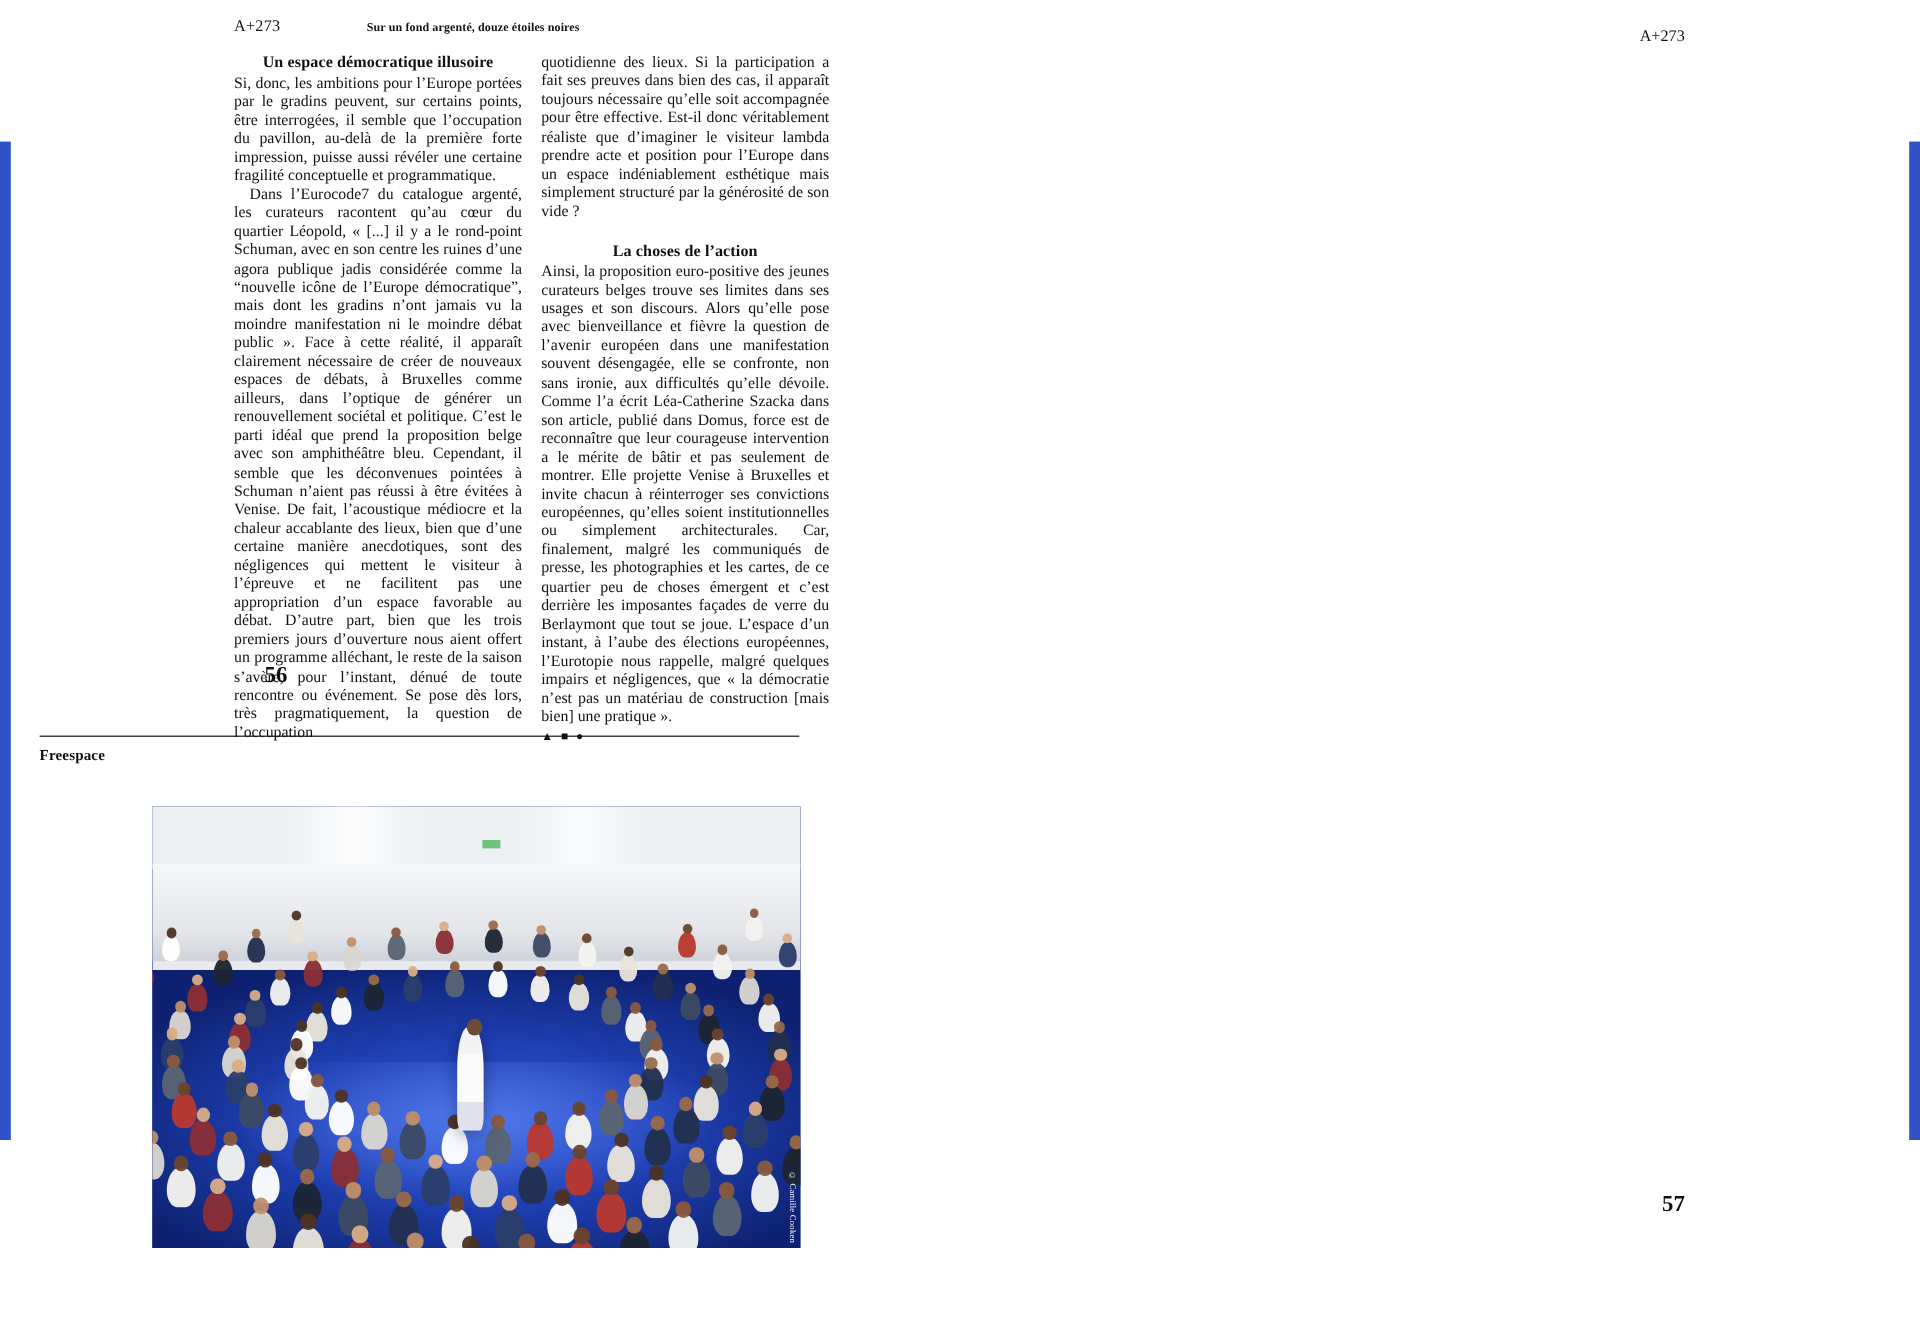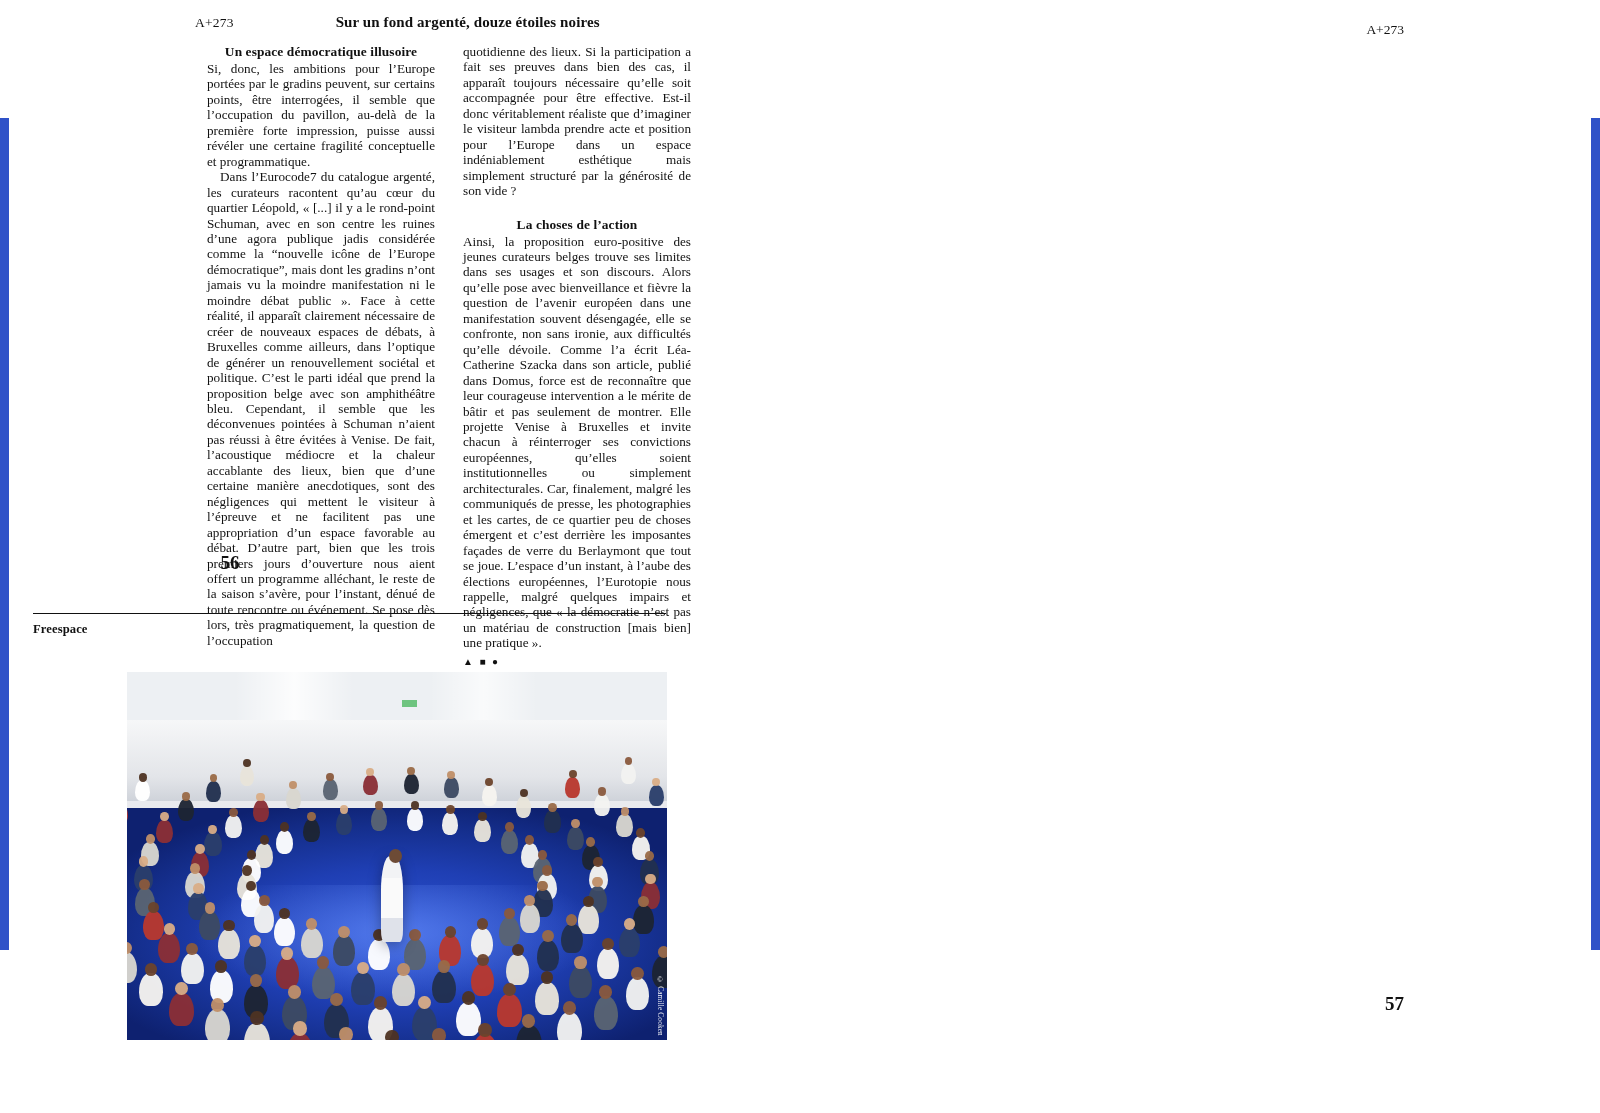--- a/index.html
+++ b/index.html
@@ -35,30 +35,30 @@
   
   .l-header {
     position: absolute; left: 195px; top: 14px; width: 500px;
     display: flex; align-items: baseline;
   }
   .folio-label {
     font-size: 13.5px; letter-spacing: .2px; color: #111;
     font-family: "Liberation Serif", serif;
   }
   .l-header .running-title {
-    font-weight: bold; font-size: 15px; margin-left: 102px;
+    font-weight: bold; font-size: 10px; margin-left: 72px;
     letter-spacing: .1px;
   }
 
   .l-cols {
     position: absolute; left: 195px; top: 44px;
     width: 496px; height: 492px;
     display: flex; gap: 16px;
   }
-  .l-col { width: 240px; margin-left: 12px; }
+  .l-col { width: 240px; }
 
   .subhead {
     text-align: center; font-weight: bold; font-size: 13.4px;
     margin: 0 0 1px 0; letter-spacing: .1px;
   }
   .subhead.spaced { margin-top: 18px; }
 
   p.body {
     margin: 0;
     font-size: 13.2px;

